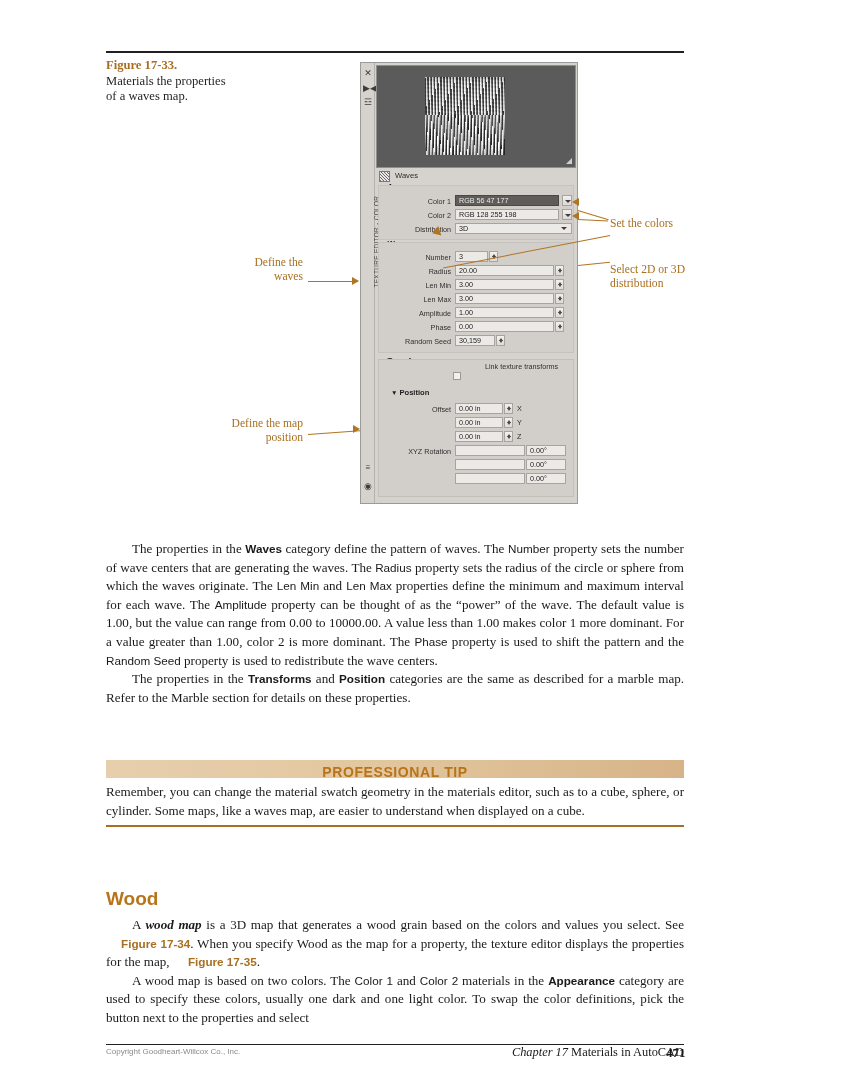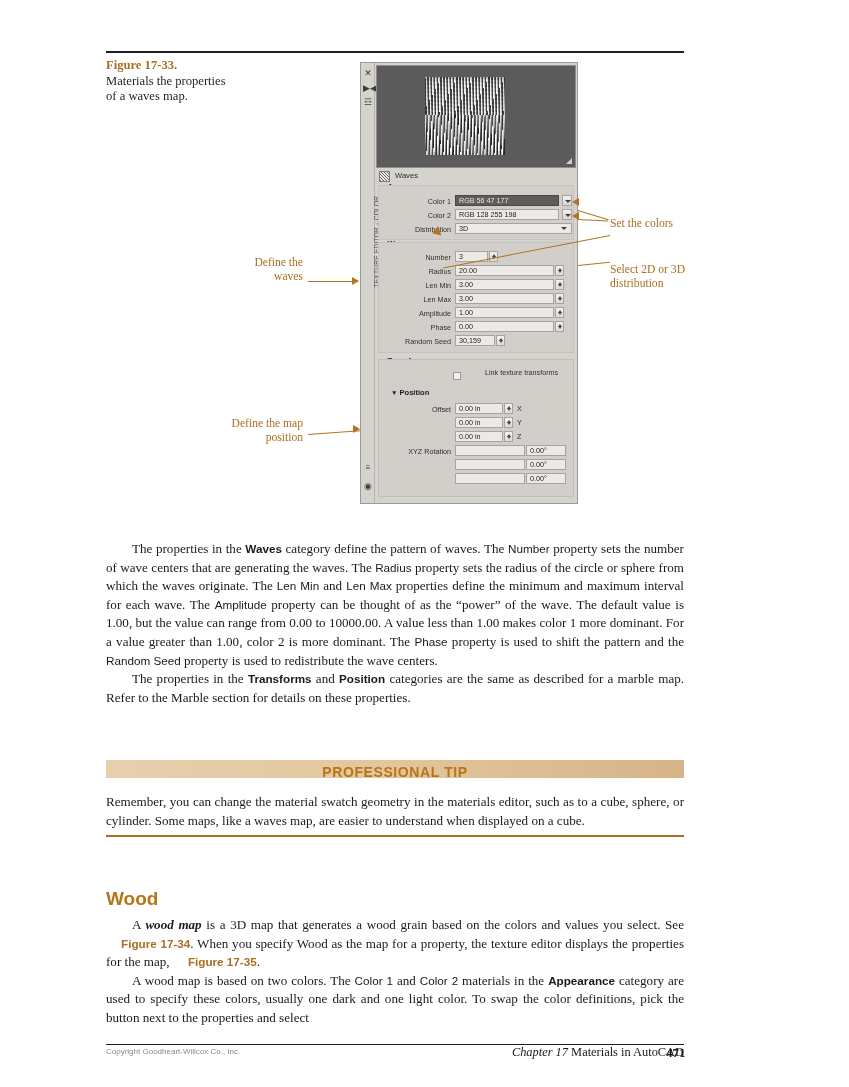--- a/index.html
+++ b/index.html
@@ -337,21 +337,21 @@
     letter-spacing: 0.6px;
     color: #b8741a;
     line-height: 24px;
   }
   .tip-body {
     font-family: "Liberation Serif", serif;
     font-size: 13.1px;
     line-height: 18.6px;
     color: #1a1a1a;
     text-align: justify;
-    padding-top: 15px;
+    padding-top: 5px;
   }
   .tip-rule { border-top: 2px solid #a96f21; margin-top: 5px; }
 
   
   .h-wood {
     position: absolute;
     left: 106px; top: 888px;
     font-family: "Liberation Sans", sans-serif;
     font-size: 19px;
     font-weight: bold;
@@ -491,21 +491,21 @@
       </div>
       <div class="field" style="left:76px; top:92px; width:40px;">30,159</div>
       <div class="spin" style="left:117px; top:92px;"></div>
     </div>
 
     <div class="sect" style="top:293px;">
       <span class="tri">▼</span><span>Transforms</span>
     </div>
     <div class="transbox">
       <div class="chk" style="left:74px; top:12px;"></div>
-      <div class="chk-label" style="left:86px; top:8px;padding-left:20px;">Link texture transforms</div>
+      <div class="chk-label" style="left:86px; top:2px;padding-left:20px;">Link texture transforms</div>
 
       <div class="sect sub" style="left:12px; top:28px;">
         <span class="tri">▼</span><span>Position</span>
       </div>
 
       <div class="prow" style="left:0; top:44px; width:72px;">
         <span class="plabel">Offset</span>
       </div>
       <div class="field" style="left:76px; top:43px; width:48px;">0.00 in</div>
       <div class="spin" style="left:125px; top:43px;"></div>

